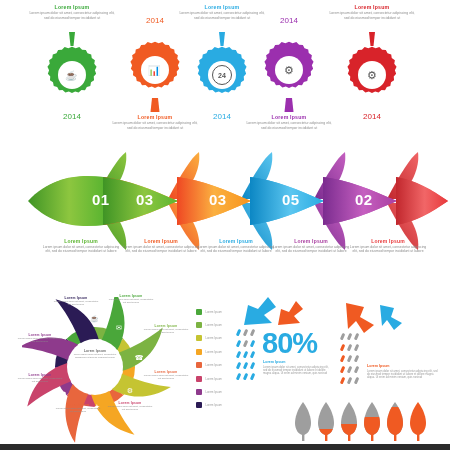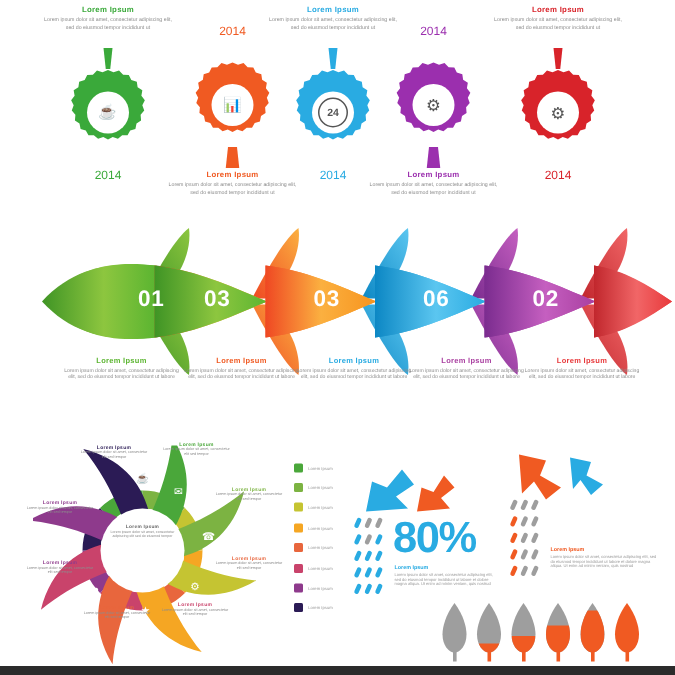--- a/index.html
+++ b/index.html
@@ -226,21 +226,21 @@
         <path d="M177,31 C203,34 225,44 251,55 C225,66 203,76 177,79 Z" fill="url(#g2)"></path>
         <path d="M250,31 C276,34 298,44 324,55 C298,66 276,76 250,79 Z" fill="url(#g3)"></path>
         <path d="M323,31 C349,34 371,44 397,55 C371,66 349,76 323,79 Z" fill="url(#g4)"></path>
         <path d="M396,31 C414,34 430,43 448,55 C430,67 414,76 396,79 Z" fill="url(#g5)"></path>
       </g>
     </svg>
 
     <div class="num" style="left:60px;top:45px;margin-left:32px;">01</div>
     <div class="num" style="left:136px;top:45px;">03</div>
     <div class="num" style="left:209px;top:45px;">03</div>
-    <div class="num" style="left:282px;top:45px;">06</div>
+    <div class="num" style="left:282px;top:45px;">05</div>
     <div class="num" style="left:355px;top:45px;">02</div>
 
     <div class="abs s2-cap" style="left:41px;top:92px;">
       <div class="h-title" style="color:#5cb531;">Lorem Ipsum</div>
       <div class="body-txt">Lorem ipsum dolor sit amet, consectetur adipiscing elit, sed do eiusmod tempor incididunt ut labore</div>
     </div>
     <div class="abs s2-cap" style="left:121px;top:92px;">
       <div class="h-title" style="color:#f05a22;">Lorem Ipsum</div>
       <div class="body-txt">Lorem ipsum dolor sit amet, consectetur adipiscing elit, sed do eiusmod tempor incididunt ut labore</div>
     </div>
@@ -368,21 +368,21 @@
       <div class="lg-row">
         <span class="lg-sw" style="background:#8e3a8c;"></span>
         <span class="lg-tx">Lorem Ipsum</span>
       </div>
       <div class="lg-row">
         <span class="lg-sw" style="background:#2b1b55;"></span>
         <span class="lg-tx">Lorem Ipsum</span>
       </div>
     </div>
 
-    <div class="pct" style="left:236px;top:20px;width:100px;height:105px;">
+    <div class="pct" style="left:236px;top:4px;width:100px;height:105px;">
       <svg class="abs" style="left:2px;top:0;" width="72" height="36" viewBox="0 0 72 36">
         <path d="M6,30 L10,10 L20,14 L30,2 L38,12 L26,20 L34,28 Z" fill="#29abe2"></path>
         <path d="M40,30 L43,14 L51,17 L58,6 L65,14 L56,21 L62,28 Z" fill="#f05a22"></path>
       </svg>
 
       <div class="dashgrid" style="left:0px;top:34px;width:26px;height:58px;">
         <span class="dash" style="left:1px;top:0px;background:#29abe2;"></span>
         <span class="dash" style="left:8px;top:0px;background:#9e9e9e;"></span>
         <span class="dash" style="left:15px;top:0px;background:#9e9e9e;"></span>
         <span class="dash" style="left:1px;top:11px;background:#29abe2;"></span>

